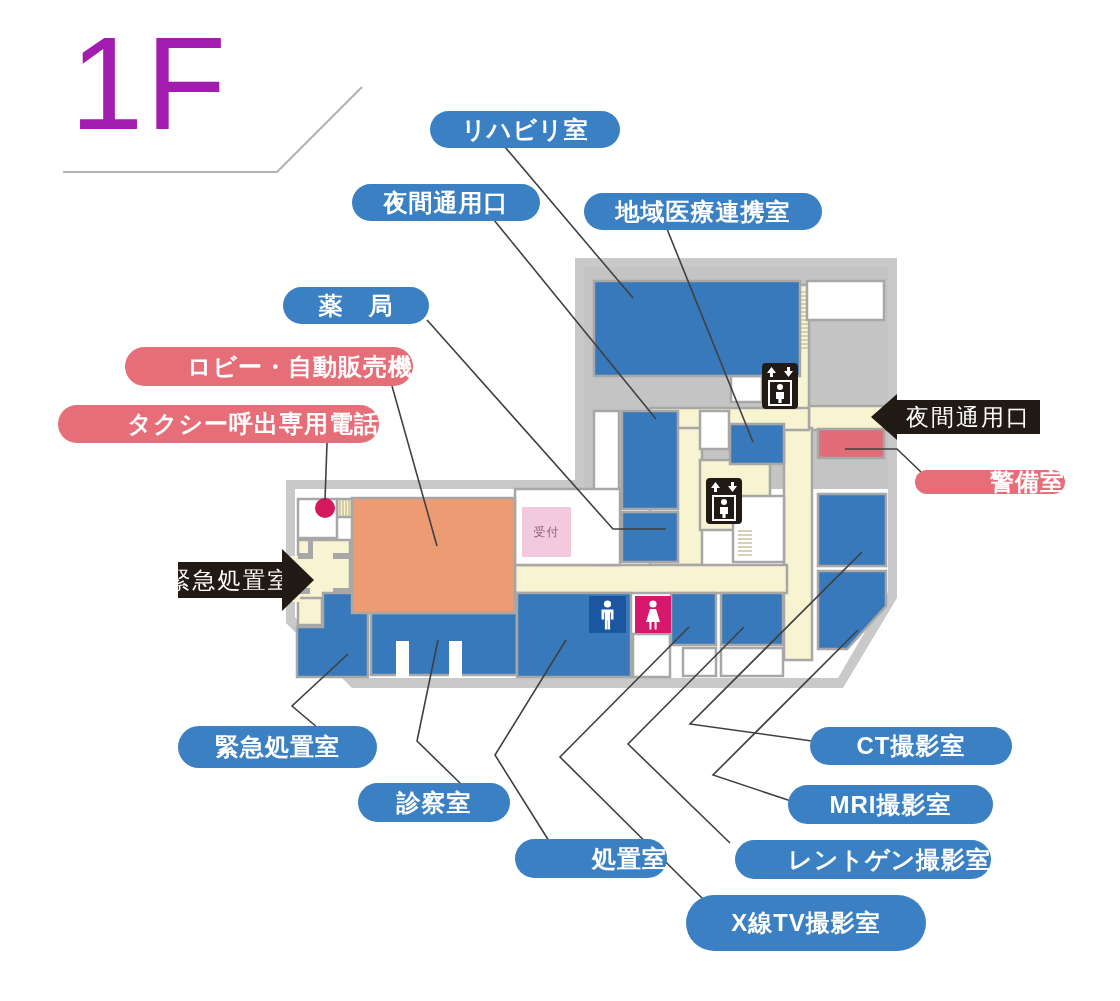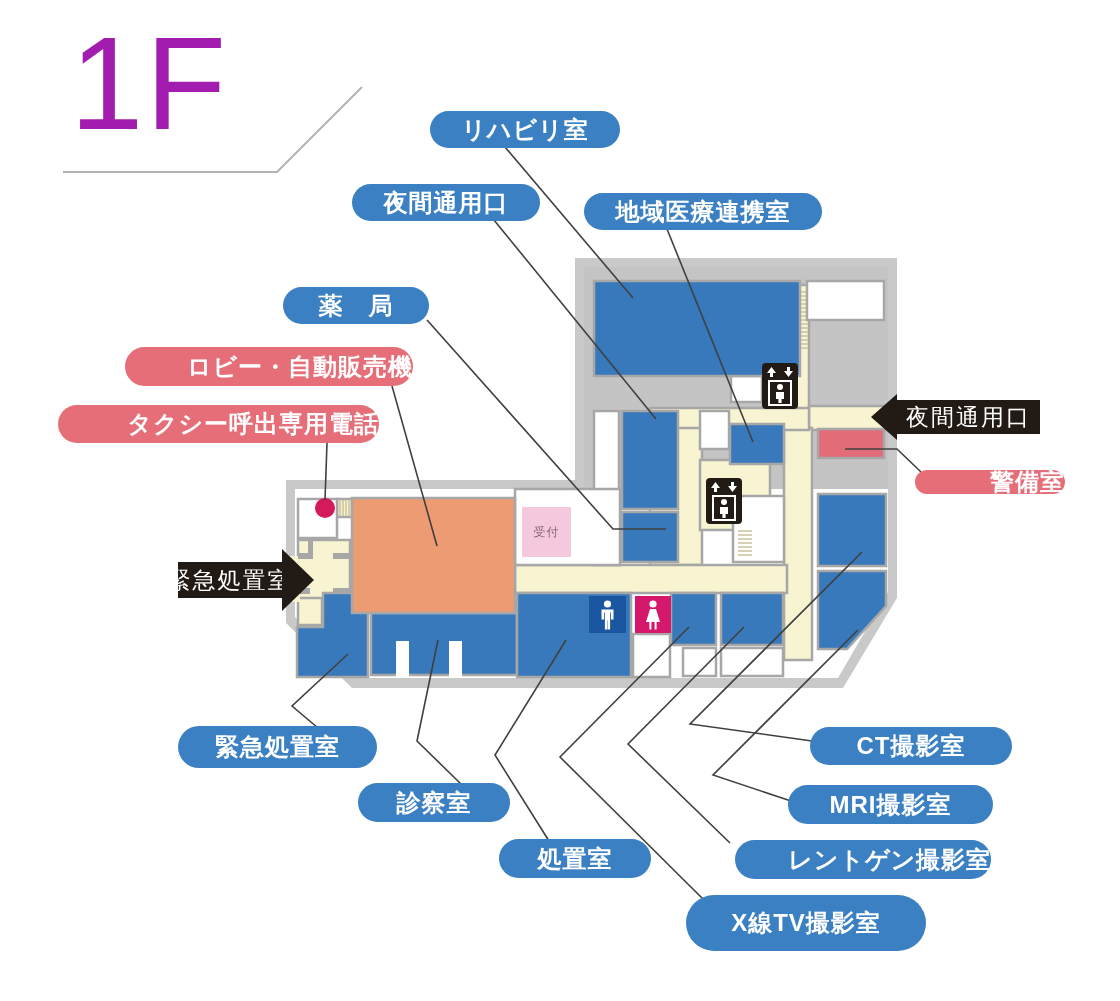--- a/index.html
+++ b/index.html
@@ -193,21 +193,21 @@
       </div>
       <div class="pill pink" style="left: 915px; top: 470px; width: 150px; height: 24px;">
         <span>警備室</span>
       </div>
       <div class="pill blue" style="left: 178px; top: 726px; width: 199px; height: 42px;">
         <span>緊急処置室</span>
       </div>
       <div class="pill blue" style="left: 358px; top: 783px; width: 152px; height: 39px;">
         <span>診察室</span>
       </div>
-      <div class="pill blue" style="left: 499px; top: 839px; width: 152px; height: 39px;">
+      <div class="pill blue" style="left: 515px; top: 839px; width: 152px; height: 39px; justify-content: flex-end;">
         <span>処置室</span>
       </div>
       <div class="pill blue" style="left: 810px; top: 727px; width: 202px; height: 38px;">
         <span>CT撮影室</span>
       </div>
       <div class="pill blue" style="left: 788px; top: 785px; width: 205px; height: 39px;">
         <span>MRI撮影室</span>
       </div>
       <div class="pill blue" style="left: 735px; top: 840px; width: 256px; height: 39px; justify-content: flex-end;">
         <span>レントゲン撮影室</span>

